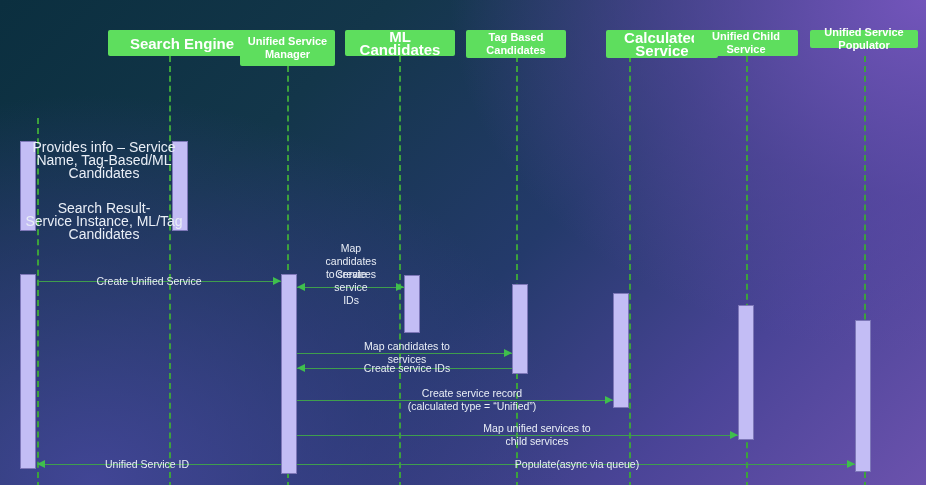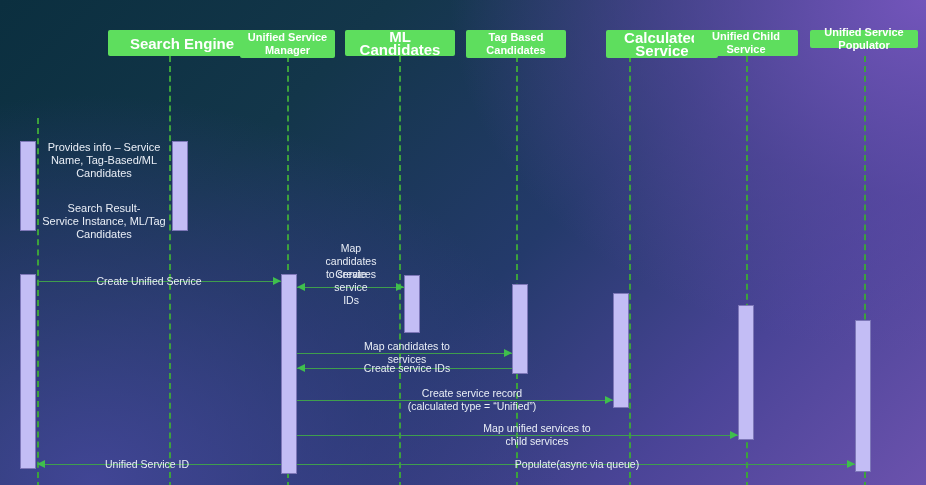--- a/index.html
+++ b/index.html
@@ -93,21 +93,21 @@
     line-height: 13px;
     text-align: center;
     white-space: pre-line;
     transform: translate(-50%, -50%);
     padding: 0 4px;
   }
   .msg .caption.above { transform: translate(-50%, -100%); }
   .floating-note {
     position: absolute;
     color: #e9eef6;
-    font-size: 11px;
+    font-size: 14px;
     line-height: 13px;
     text-align: center;
     white-space: pre-line;
     transform: translateX(-50%);
   }
 </style>
 </head>
 <body>
 
 <div id="canvas">
@@ -118,21 +118,21 @@
   <div class="lifeline" style="left:287px; top:56px;  height:432px;"></div>
   <div class="lifeline" style="left:399px; top:56px;  height:432px;"></div>
   <div class="lifeline" style="left:516px; top:56px;  height:432px;"></div>
   <div class="lifeline" style="left:629px; top:56px;  height:432px;"></div>
   <div class="lifeline" style="left:746px; top:56px;  height:432px;"></div>
   <div class="lifeline" style="left:864px; top:56px;  height:432px;"></div>
 
   <div class="phead big" style="left:108px; top:30px; width:148px; height:26px;">
     <span>Search Engine</span>
   </div>
-  <div class="phead small" style="left:240px; top:30px; width:95px;  height:28px;">
+  <div class="phead small" style="left:240px; top:30px; width:95px;  height:36px;">
     <span>Unified Service
 Manager</span>
   </div>
   <div class="phead big" style="left:345px; top:30px; width:110px; height:26px;">
     <span>ML Candidates</span>
   </div>
   <div class="phead small" style="left:466px; top:30px; width:100px; height:28px;">
     <span>Tag Based
 Candidates</span>
   </div>

